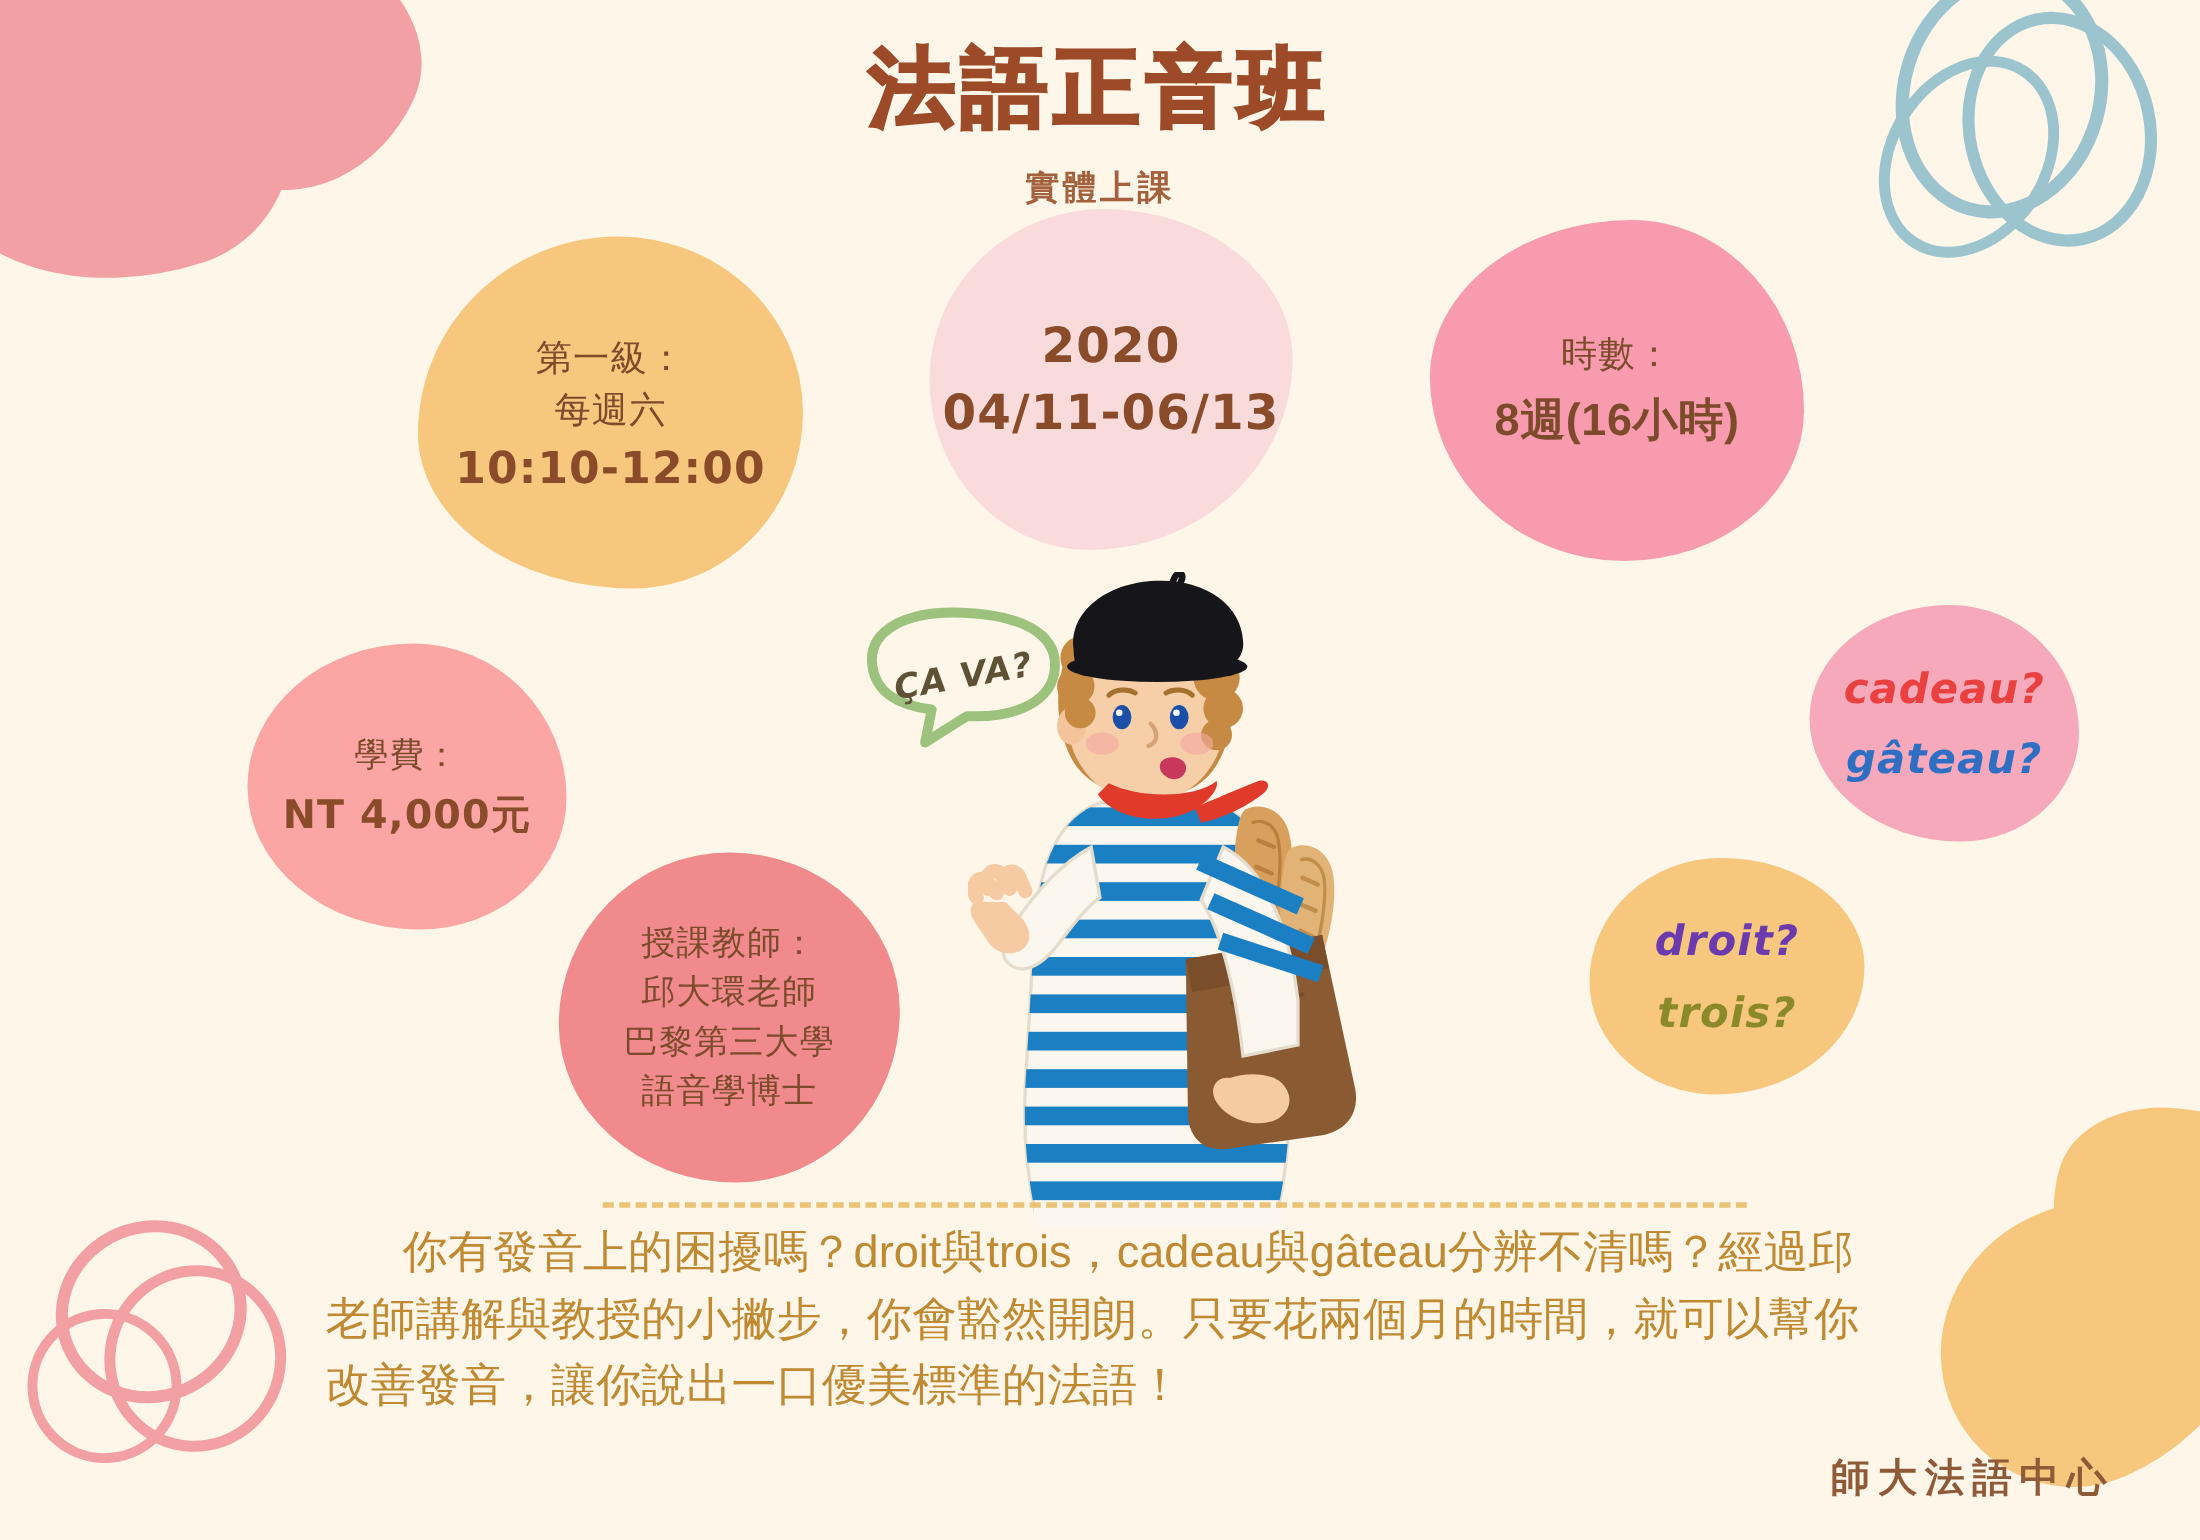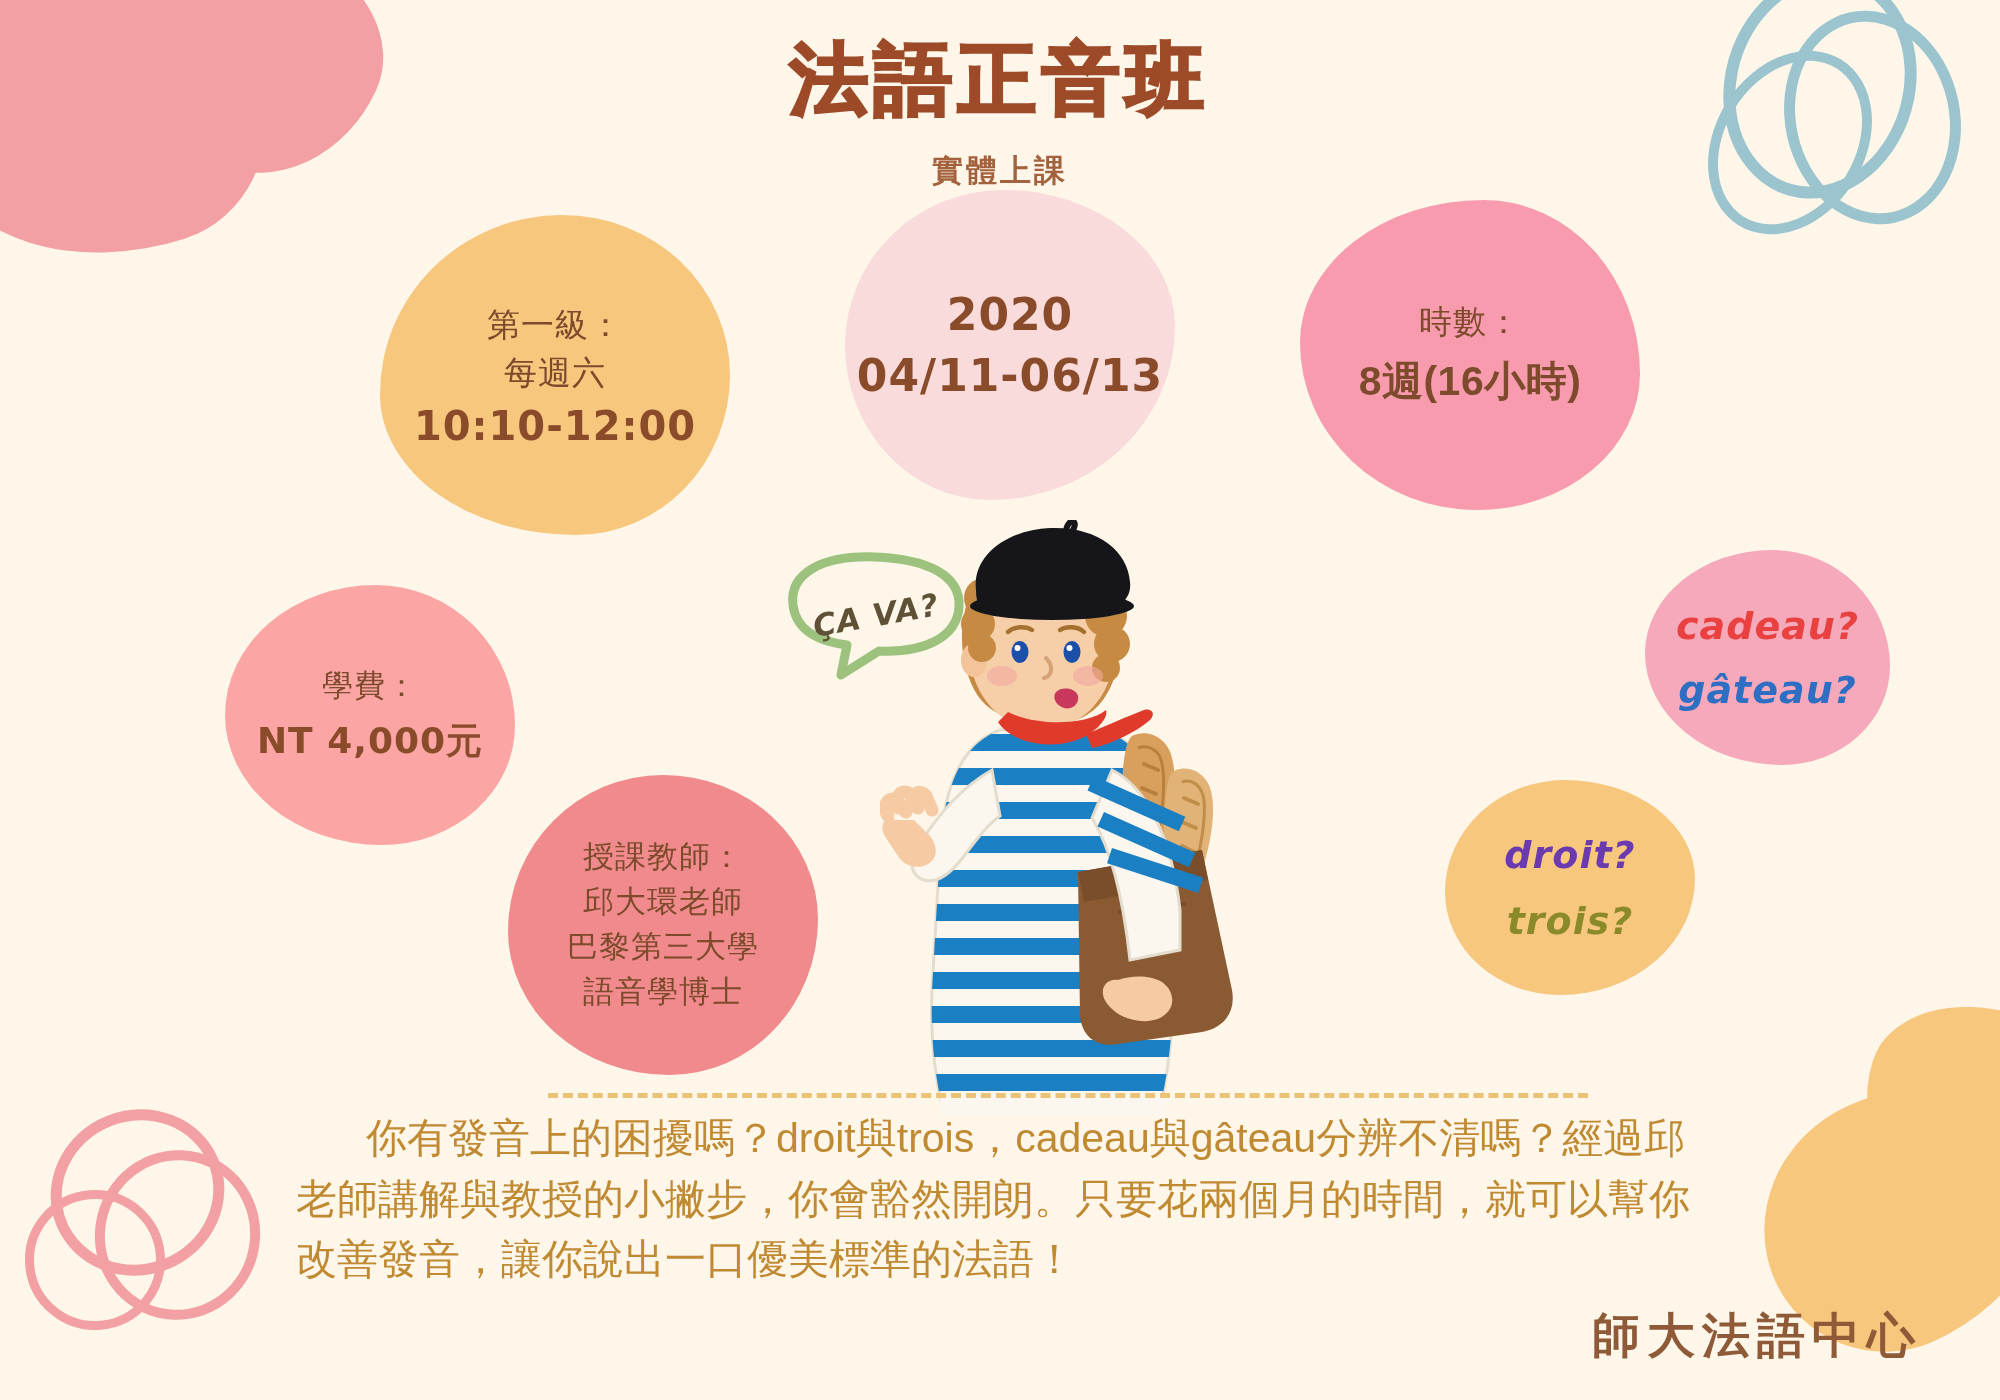--- a/index.html
+++ b/index.html
@@ -128,21 +128,21 @@
     position:absolute; left:296px; top:1108px; width:1400px;
     font-family:Liberation Sans, sans-serif;
     font-size:41px; line-height:1.48; color:#C08A33;
     letter-spacing:0px;
   }
   #body-text .indent { display:inline-block; width:70px; }
 
   #footer {
     position:absolute; right:78px; bottom:32px;
     font-family:"Liberation Serif", serif;
-    font-size:48px; font-weight:bold; color:#8E5A38; letter-spacing:7px;
+    font-size:36px; font-weight:bold; color:#8E5A38; letter-spacing:7px;
   }
 
   
   #character { position:absolute; left:880px; top:520px; width:440px; height:600px; }
 </style>
 </head>
 <body>
 
 <div id="poster">
 

